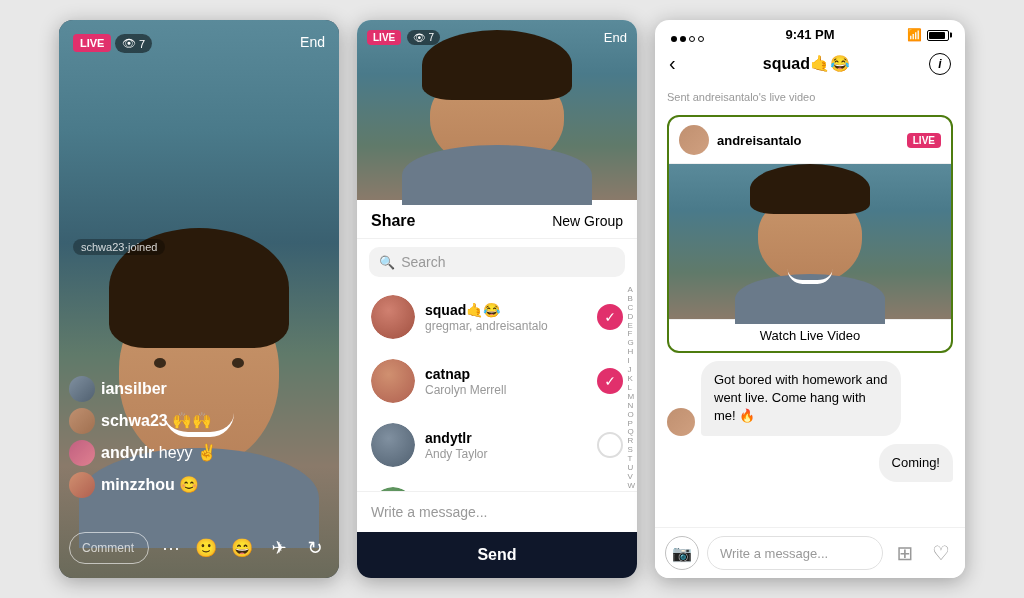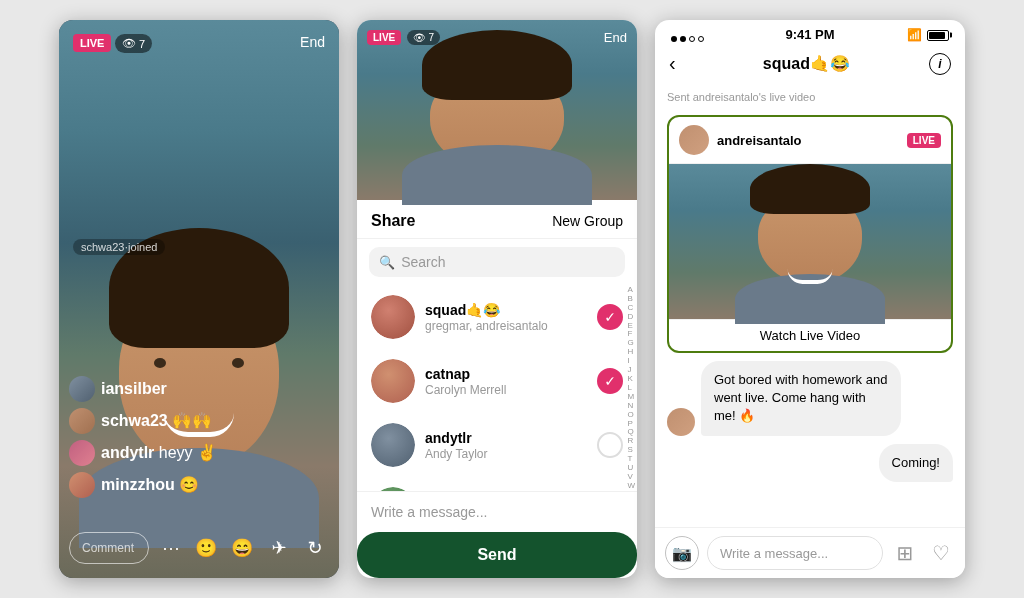--- a/index.html
+++ b/index.html
@@ -327,27 +327,26 @@
       color: #999;
       font-size: 14px;
       border-top: 1px solid #f0f0f0;
       flex-shrink: 0;
     }
 
     .send-btn {
       margin: 0;
       width: 100%;
       padding: 14px;
-      background: #14532d;
+      background: #0f172a;
       color: #fff;
       font-size: 16px;
       font-weight: 600;
       text-align: center;
       flex-shrink: 0;
-      border-radius: 22px;
     }
 
     
     .screen3 {
       width: 310px;
       height: 558px;
       border-radius: 14px;
       overflow: hidden;
       background: #fff;
       flex-shrink: 0;

